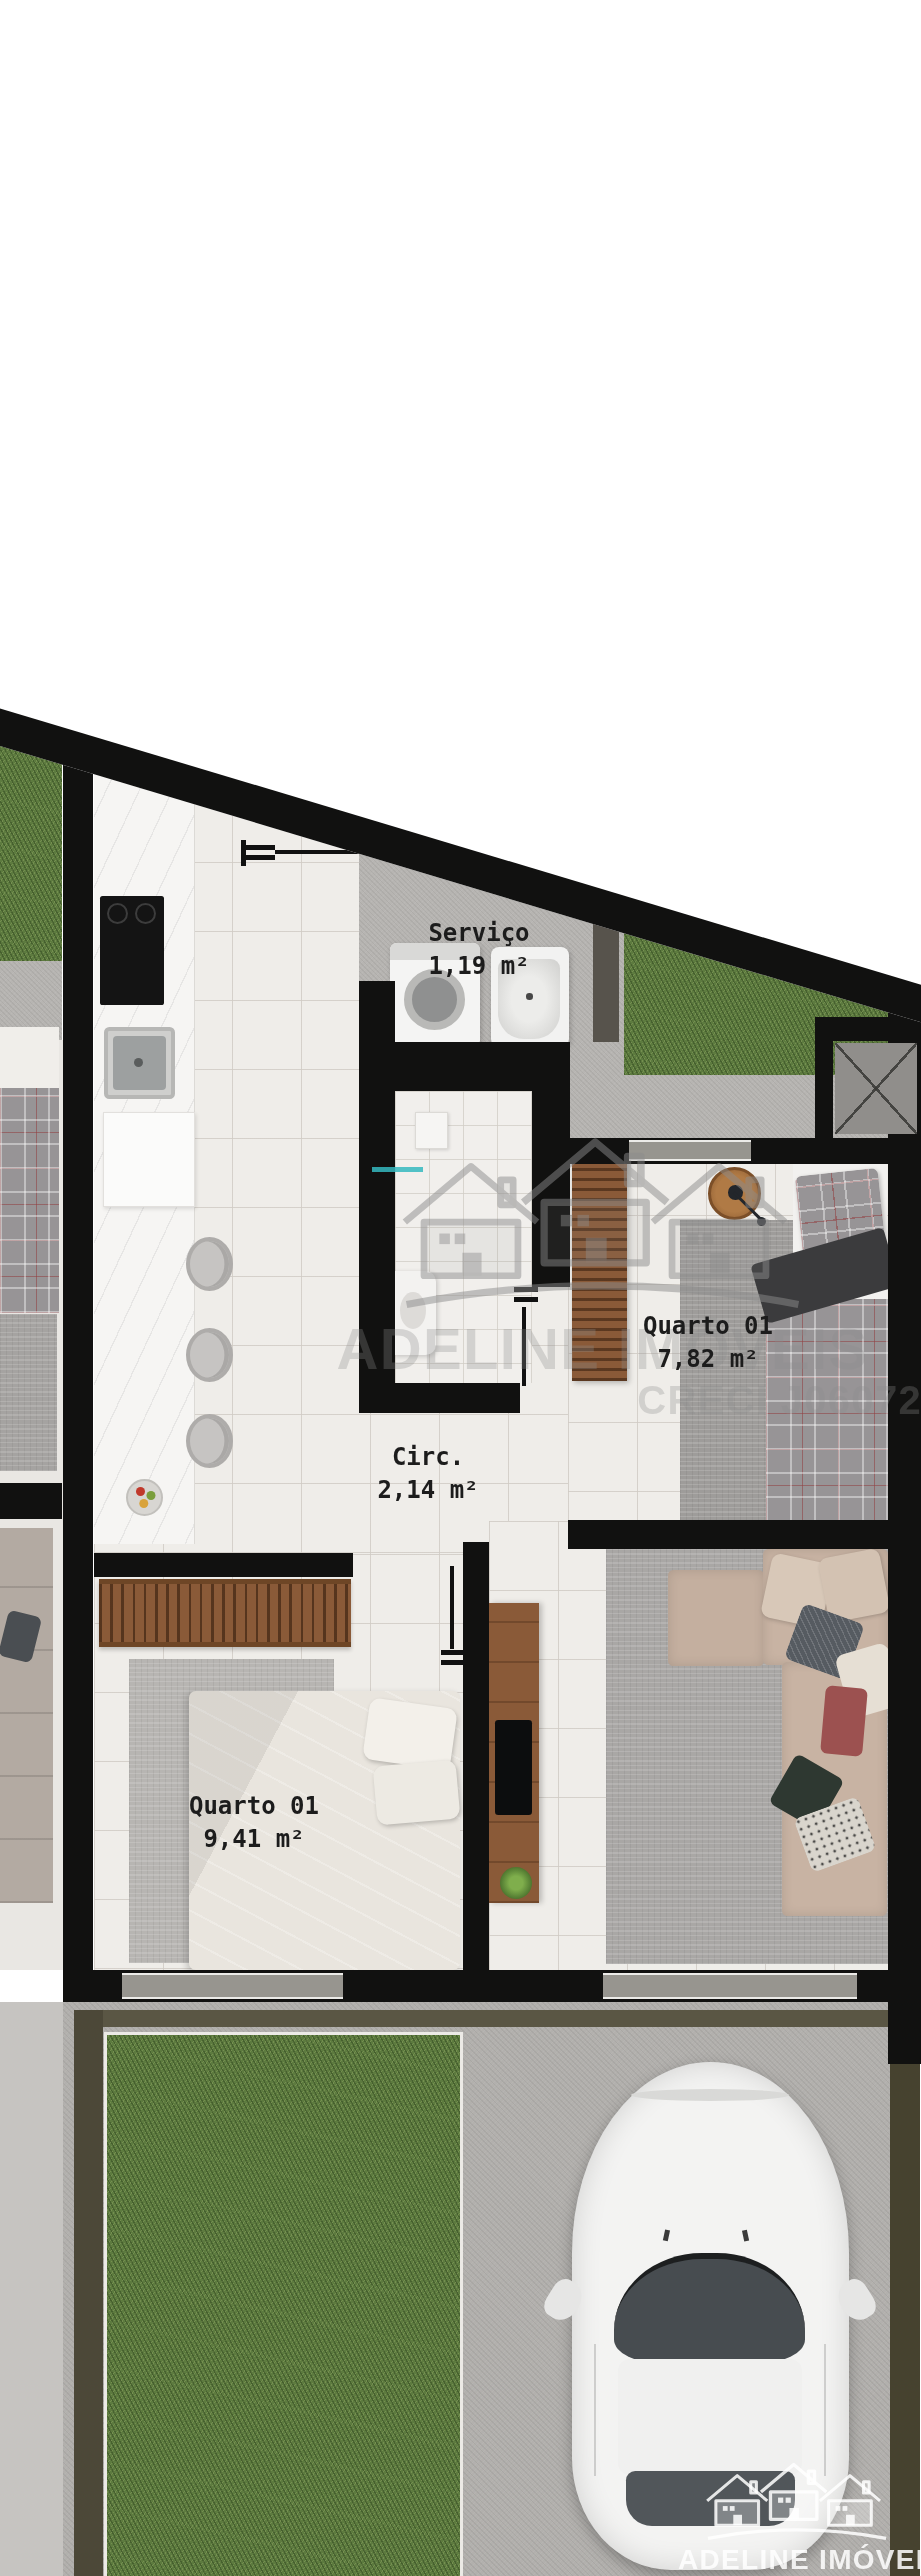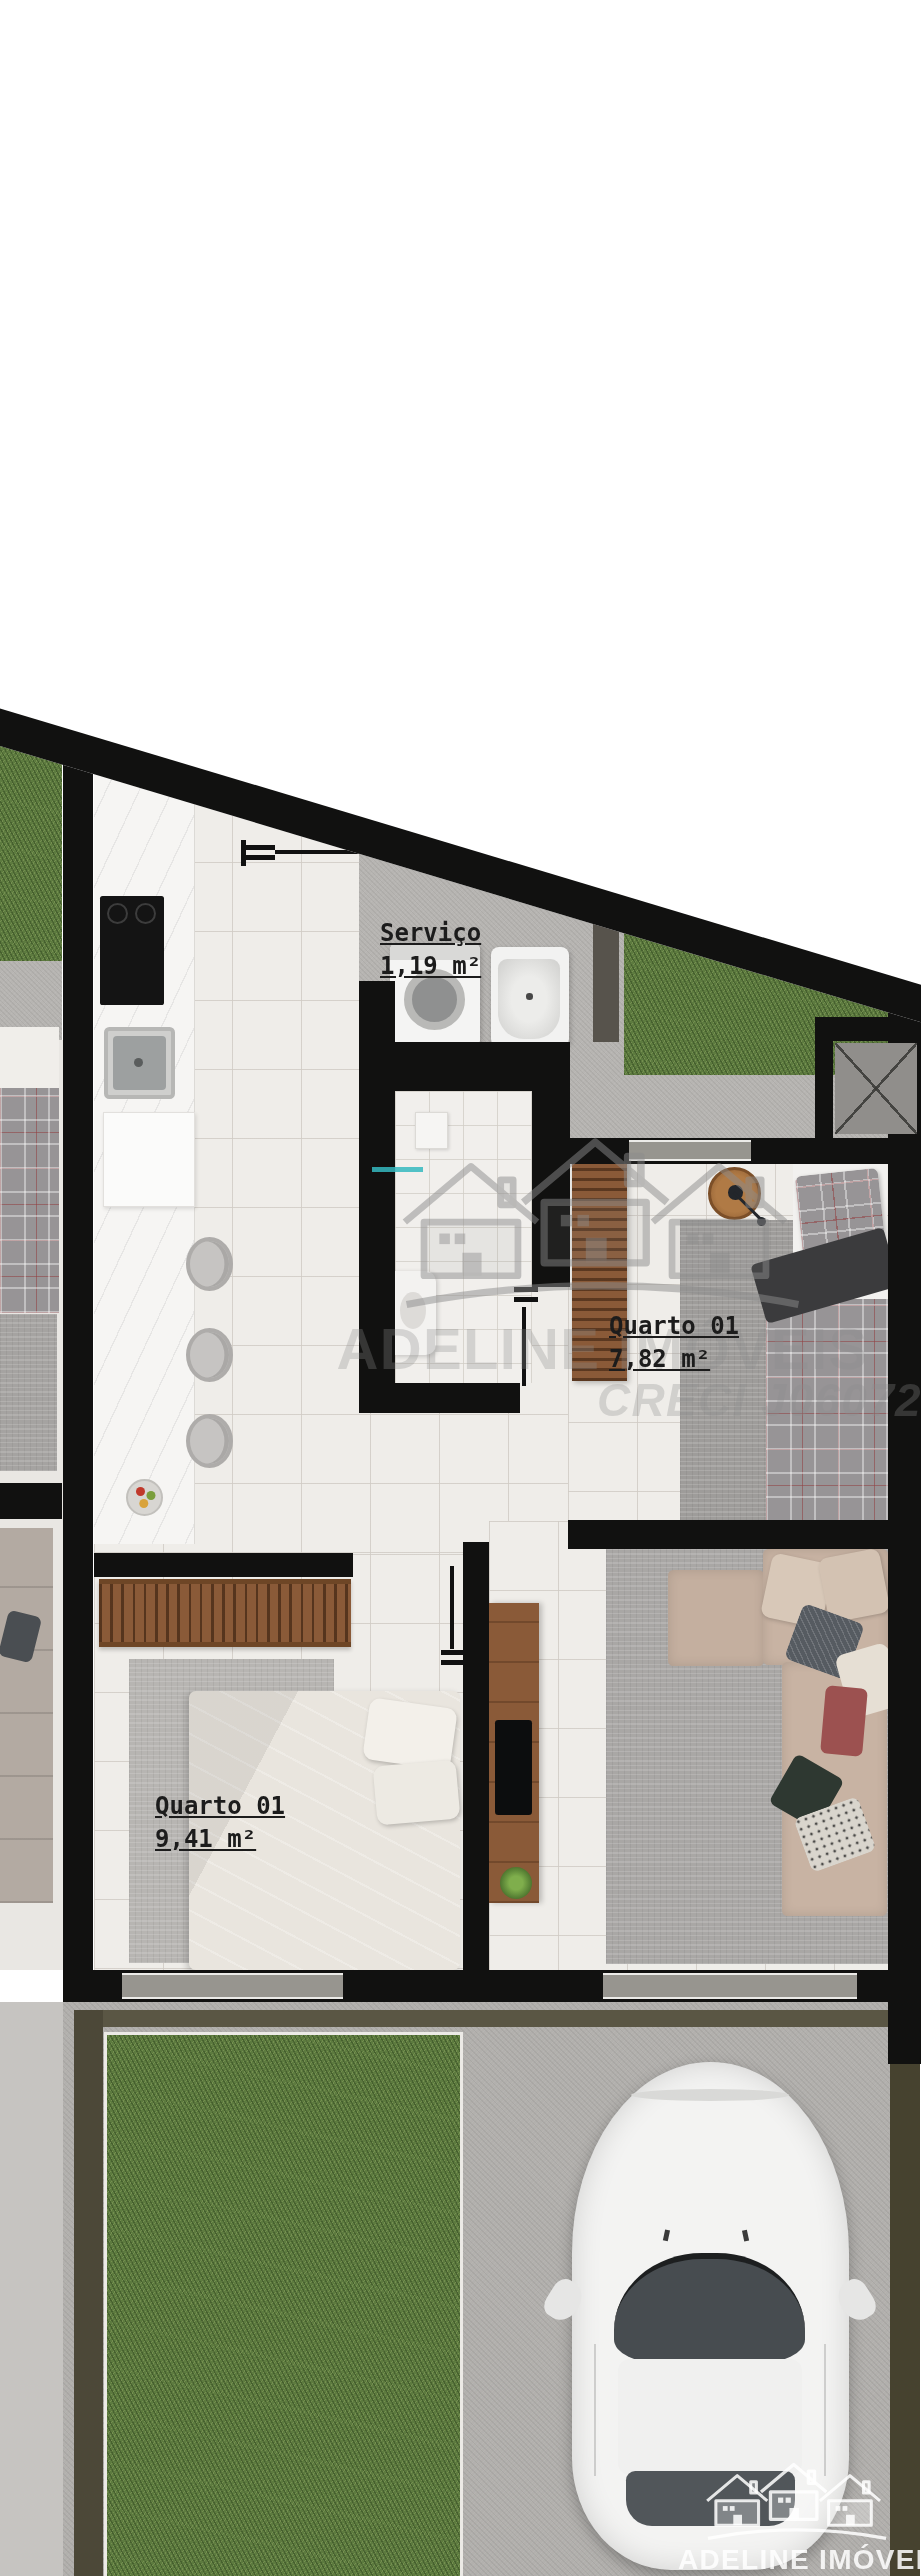--- a/index.html
+++ b/index.html
@@ -32,30 +32,30 @@
         background-image:repeating-linear-gradient(0deg,rgba(43,22,8,.5) 0 2.6px,transparent 2.6px 10px);}
   .plaid{background-color:#979496;
         background-image:repeating-linear-gradient(0deg,rgba(255,255,255,.4) 0 2px,transparent 2px 24px),
                          repeating-linear-gradient(90deg,rgba(255,255,255,.4) 0 2px,transparent 2px 24px),
                          repeating-linear-gradient(0deg,rgba(146,62,64,.55) 0 1.3px,transparent 1.3px 36px),
                          repeating-linear-gradient(90deg,rgba(146,62,64,.55) 0 1.3px,transparent 1.3px 36px);}
   .window{background:#97958f;border-top:2.6px solid #ecebe8;border-bottom:2.6px solid #ecebe8;}
   .xbox{background-color:#908e8b;
         background-image:linear-gradient(to top right,transparent calc(50% - 1.3px),rgba(55,55,52,.85) calc(50% - 1.3px) calc(50% + 1.3px),transparent calc(50% + 1.3px)),
                          linear-gradient(to bottom right,transparent calc(50% - 1.3px),rgba(55,55,52,.85) calc(50% - 1.3px) calc(50% + 1.3px),transparent calc(50% + 1.3px));}
-  .label{position:absolute;z-index:50;color:#1c1c1c;
-         font:700 24px/33px "DejaVu Sans Mono",monospace;text-decoration:underline;}
+  .label{position:absolute;z-index:50;text-align:center;color:#1c1c1c;
+         font:700 24px/33px "DejaVu Sans Mono",monospace;}
   .diag{position:absolute;left:-40px;top:-619px;width:1040px;height:1317px;background:#ffffff;
         border-bottom:36px solid #111110;transform-origin:0 100%;transform:rotate(16.7deg);z-index:40;}
   .wm{position:absolute;text-align:center;}
   .wm .co{font:700 28px/32px "Liberation Sans","DejaVu Sans",sans-serif;letter-spacing:1.3px;white-space:nowrap;}
   .wm .li{font:700 20px/24px "Liberation Sans","DejaVu Sans",sans-serif;letter-spacing:1.3px;text-align:right;white-space:nowrap;}
   .wm-center{z-index:45;color:rgba(140,140,140,.55);opacity:.55;}
   .wm-center .co{font-size:58px;line-height:63px;}
-  .wm-center .li{font-size:46px;line-height:40px;font-style:italic;}
+  .wm-center .li{font-size:40px;line-height:40px;}
   .wm-corner{z-index:60;color:rgba(255,255,255,.85);}
 </style>
 </head>
 <body>
 
 <div id="plan">
 
   <div class="abs grass" style="left:0;top:714px;width:62px;height:247px;"></div>
   <div class="abs concrete" style="left:0;top:961px;width:62px;height:82px;"></div>
   <div class="abs" style="left:0;top:1040px;width:63px;height:930px;background:#e9e7e3;"></div>
@@ -185,20 +185,24 @@
   <div class="diag"></div>
 
   <div class="label" style="left:380px;top:917px;width:198px;">
     <div>Serviço</div>
     <div>1,19 m²</div>
   </div>
   <div class="label" style="left:609px;top:1310px;width:198px;">
     <div>Quarto 01</div>
     <div>7,82 m²</div>
   </div>
+  <div class="label" style="left:329px;top:1441px;width:198px;">
+    <div>Circ.</div>
+    <div>2,14 m²</div>
+  </div>
   <div class="label" style="left:155px;top:1790px;width:198px;">
     <div>Quarto 01</div>
     <div>9,41 m²</div>
   </div>
 
   <div class="wm wm-center" style="left:283px;top:1119px;width:639px;">
     <svg width="487" height="198" viewBox="0 0 380 190" style="display:block;margin:0 auto;">
       <g fill="rgba(140,140,140,.22)" stroke="rgba(140,140,140,.9)" stroke-width="7" stroke-linejoin="round">
         <g transform="translate(4,40) scale(.92)">
           <path d="M-4,64 L65,6 L134,64" fill="none"></path>

